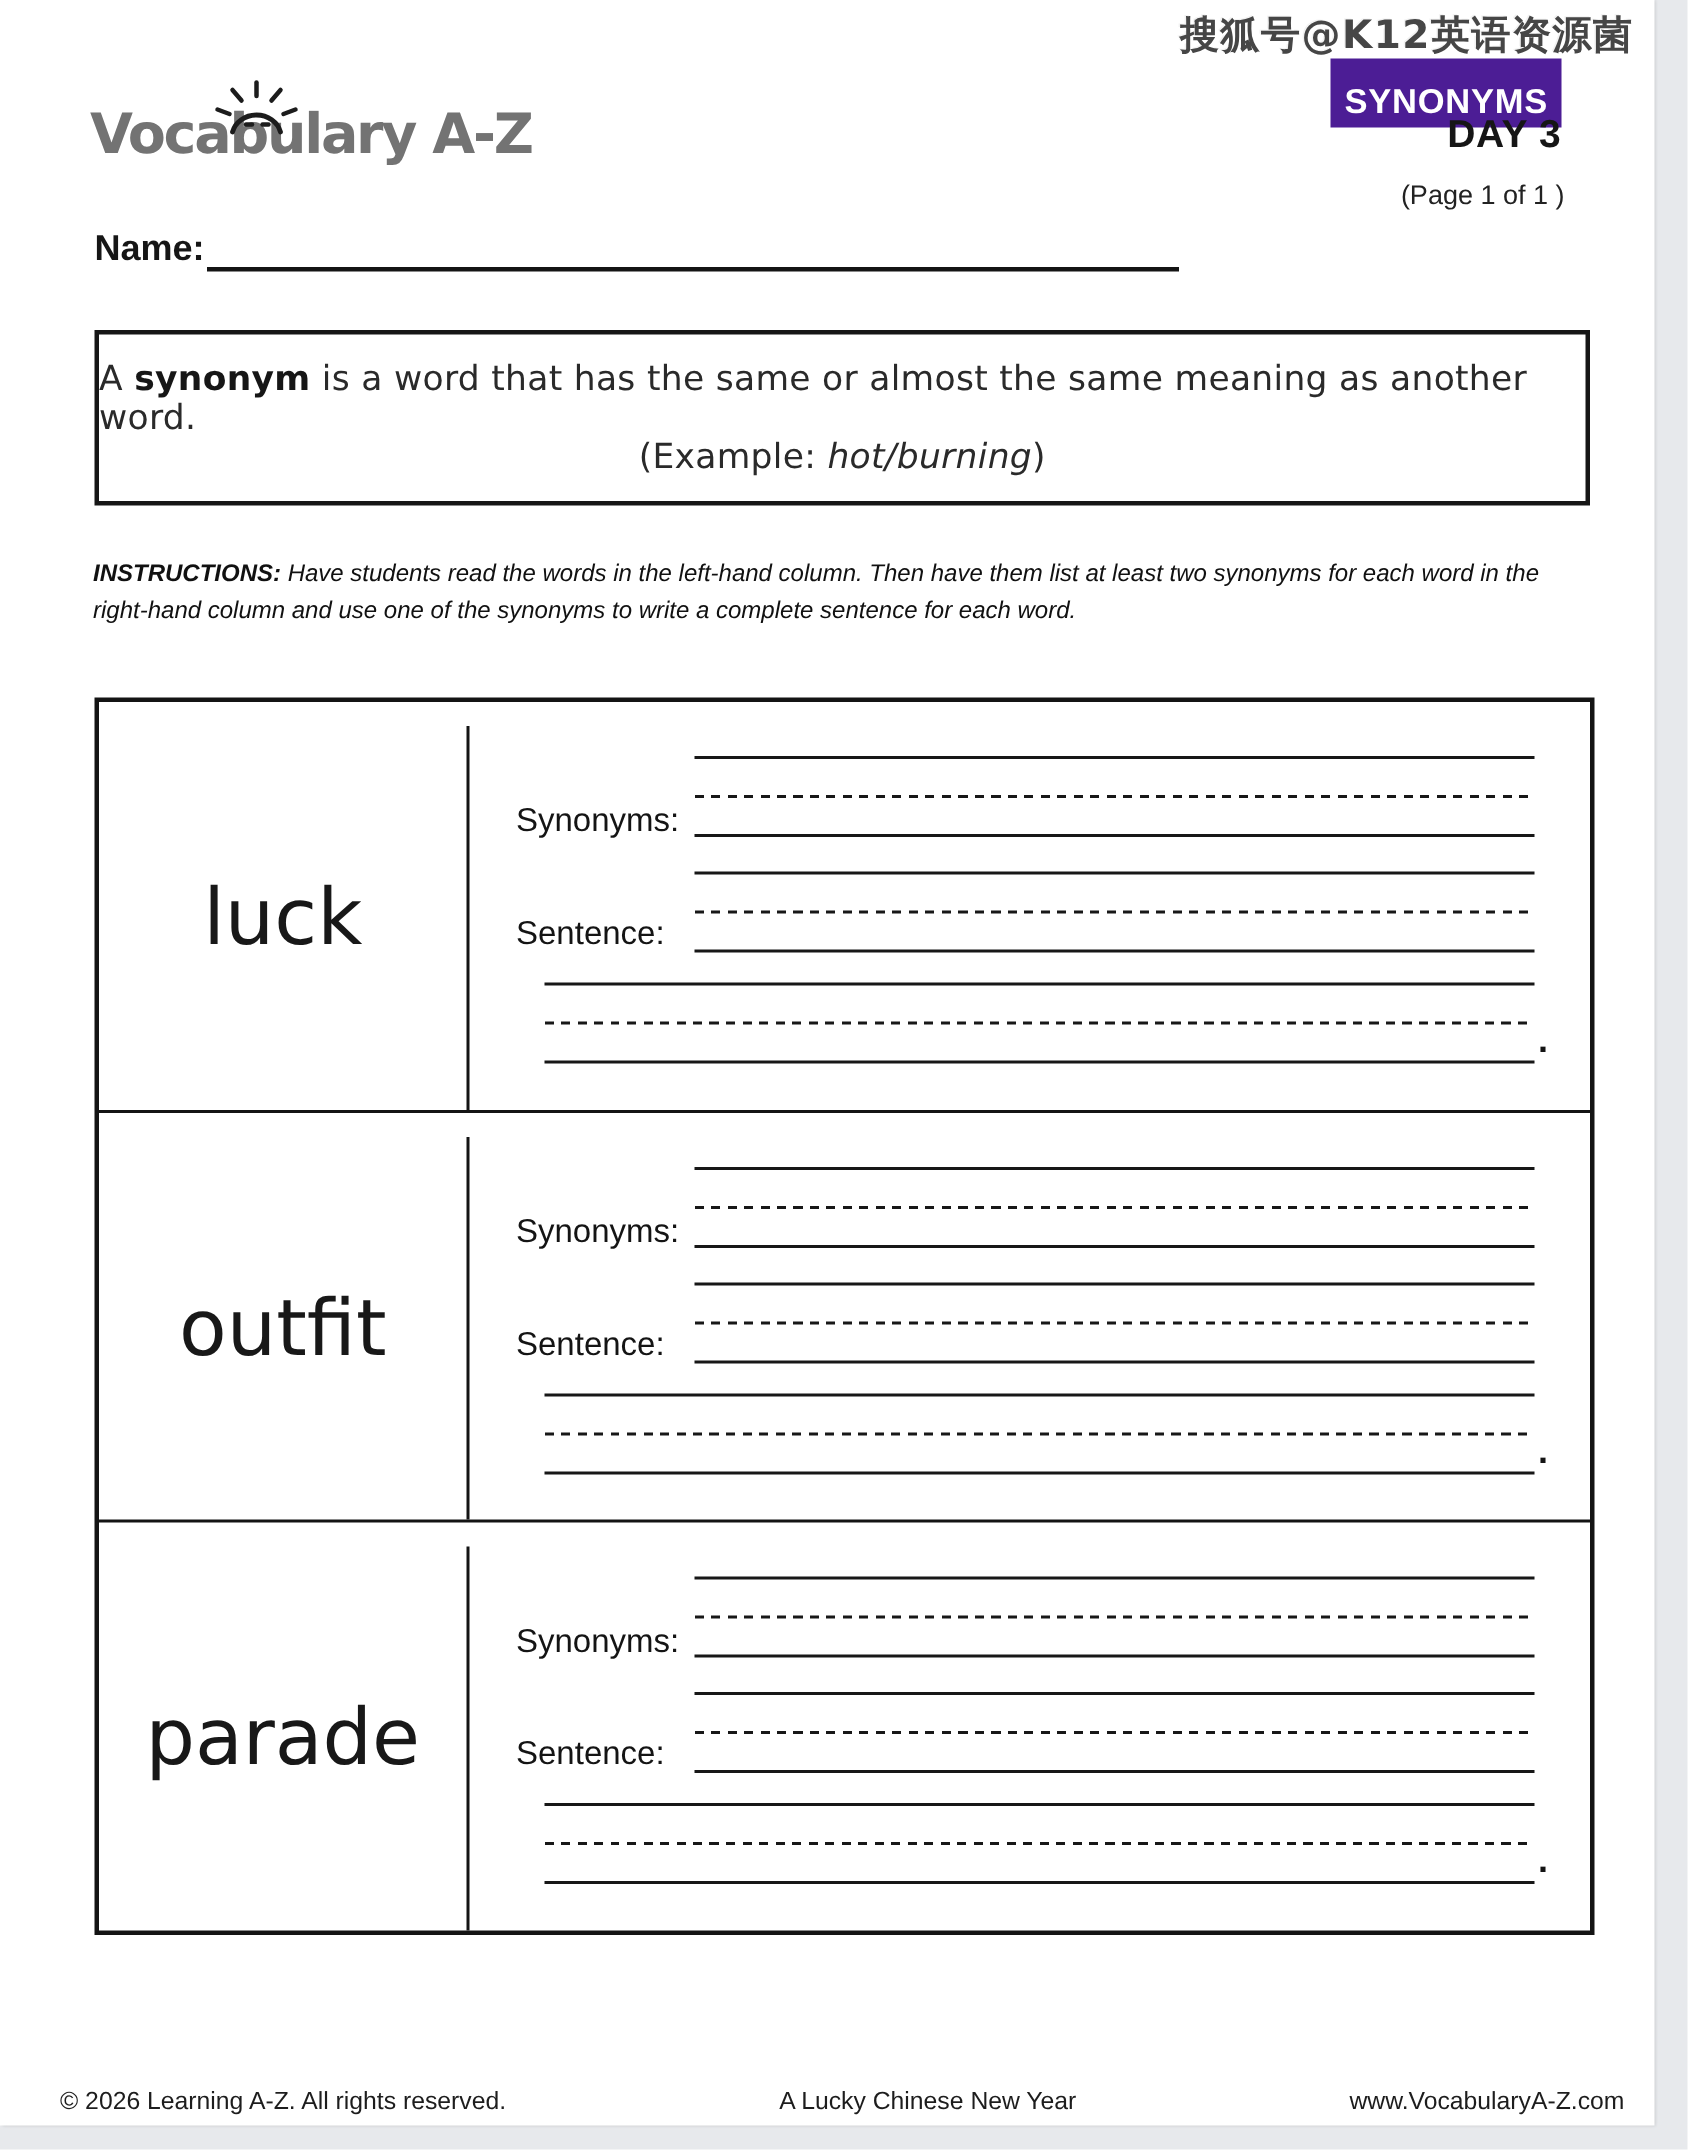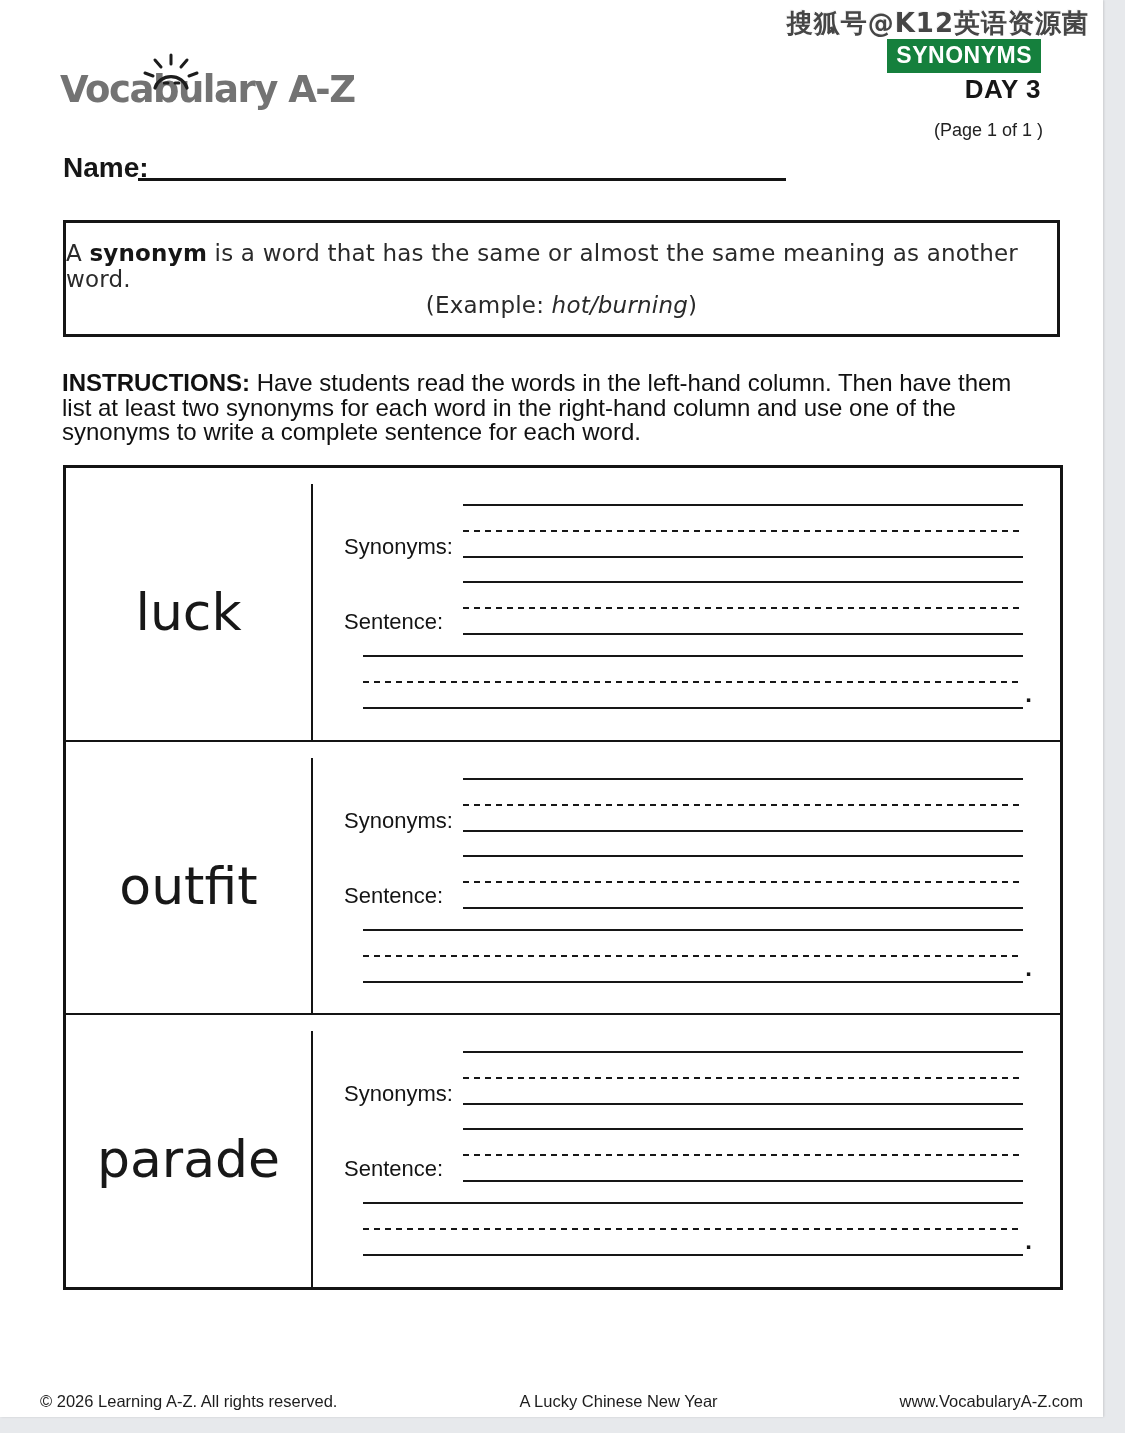--- a/index.html
+++ b/index.html
@@ -32,36 +32,36 @@
     position:absolute; right:14px; top:6px;
     font-family:"DejaVu Sans", sans-serif;
     font-weight:700; font-size:26px; letter-spacing:1px;
     color:#464646;
     text-shadow:2px 2px 0 #ffffff, -1px -1px 0 #f2f2f2;
     white-space:nowrap;
     margin-left:20px;
   }
   .badge {
     position:absolute; right:62px; top:39px;
-    background:#15803d; color:#ffffff;
+    background:#4c1d95; color:#ffffff;
     font-weight:700; font-size:23px; letter-spacing:.5px;
-    padding:3px 9px 4px 9px;
+    padding:15px 9px 4px 9px;
   }
   .day-label {
     position:absolute; right:62px; top:74px;
     font-weight:700; font-size:26px; letter-spacing:.5px;
   }
   .page-info {
     position:absolute; right:60px; top:120px;
     font-size:18px; color:#222;
   }
 
   
   .name-row { position:absolute; left:63px; top:152px; }
-  .name-label { font-weight:700; font-size:28px; }
+  .name-label { font-weight:700; font-size:24px; }
   .name-line {
     position:absolute; left:75px; top:26px;
     width:648px; height:3px; background:#141414;
   }
 
   
   .def-box {
     position:absolute; left:63px; top:220px;
     width:997px; height:117px;
     border:3px solid #161616;
@@ -70,21 +70,21 @@
     font-family:"DejaVu Sans", sans-serif;
     font-size:23px; color:#2a2a2a; letter-spacing:.2px;
   }
   .def-term { font-weight:700; color:#161616; }
   .def-example-term { font-style:italic; }
 
   
   .instructions {
     position:absolute; left:62px; top:371px;
     width:978px;
-    font-size:24px; line-height:24.5px; color:#111;
+    font-size:16px; line-height:24.5px; color:#111;font-style:italic;
   }
   .instructions b { font-weight:700; }
 
   
   .wtable {
     position:absolute; left:63px; top:465px;
     width:1000px; height:825px;
     border:3px solid #141414;
     display:flex; flex-direction:column;
   }

